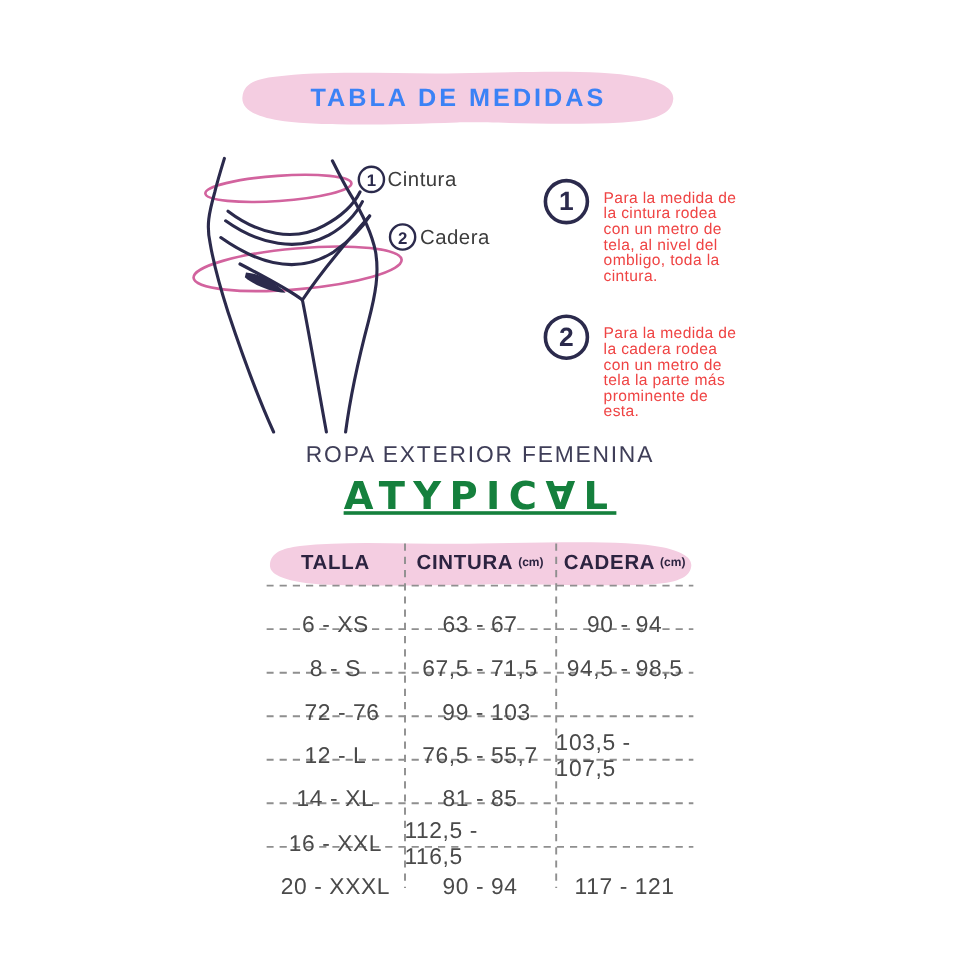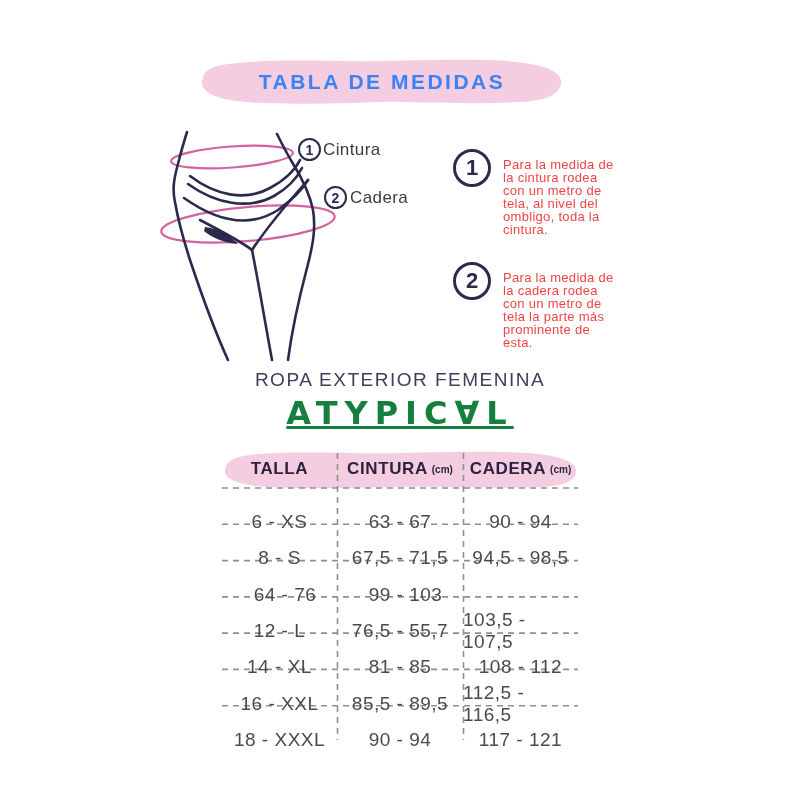--- a/index.html
+++ b/index.html
@@ -173,37 +173,35 @@
         <div class="tcell col-talla">6 - XS</div>
         <div class="tcell col-cintura">63 - 67</div>
         <div class="tcell col-cadera">90 - 94</div>
       </div>
       <div class="trow">
         <div class="tcell col-talla">8 - S</div>
         <div class="tcell col-cintura">67,5 - 71,5</div>
         <div class="tcell col-cadera">94,5 - 98,5</div>
       </div>
       <div class="trow">
-        <div class="tcell col-cintura">64 - 76</div>
+        <div class="tcell col-cintura">72 - 76</div>
         <div class="tcell col-cadera">99 - 103</div>
       </div>
       <div class="trow">
         <div class="tcell col-talla">12 - L</div>
         <div class="tcell col-cintura">76,5 - 55,7</div>
         <div class="tcell col-cadera">103,5 - 107,5</div>
       </div>
       <div class="trow">
         <div class="tcell col-talla">14 - XL</div>
         <div class="tcell col-cintura">81 - 85</div>
-        <div class="tcell col-cadera">108 - 112</div>
       </div>
       <div class="trow">
         <div class="tcell col-talla">16 - XXL</div>
-        <div class="tcell col-cintura">85,5 - 89,5</div>
         <div class="tcell col-cadera">112,5 - 116,5</div>
       </div>
       <div class="trow">
-        <div class="tcell col-talla">18 - XXXL</div>
+        <div class="tcell col-talla">20 - XXXL</div>
         <div class="tcell col-cintura">90 - 94</div>
         <div class="tcell col-cadera">117 - 121</div>
       </div>
     </div>
 </div>
 
 </body></html>

